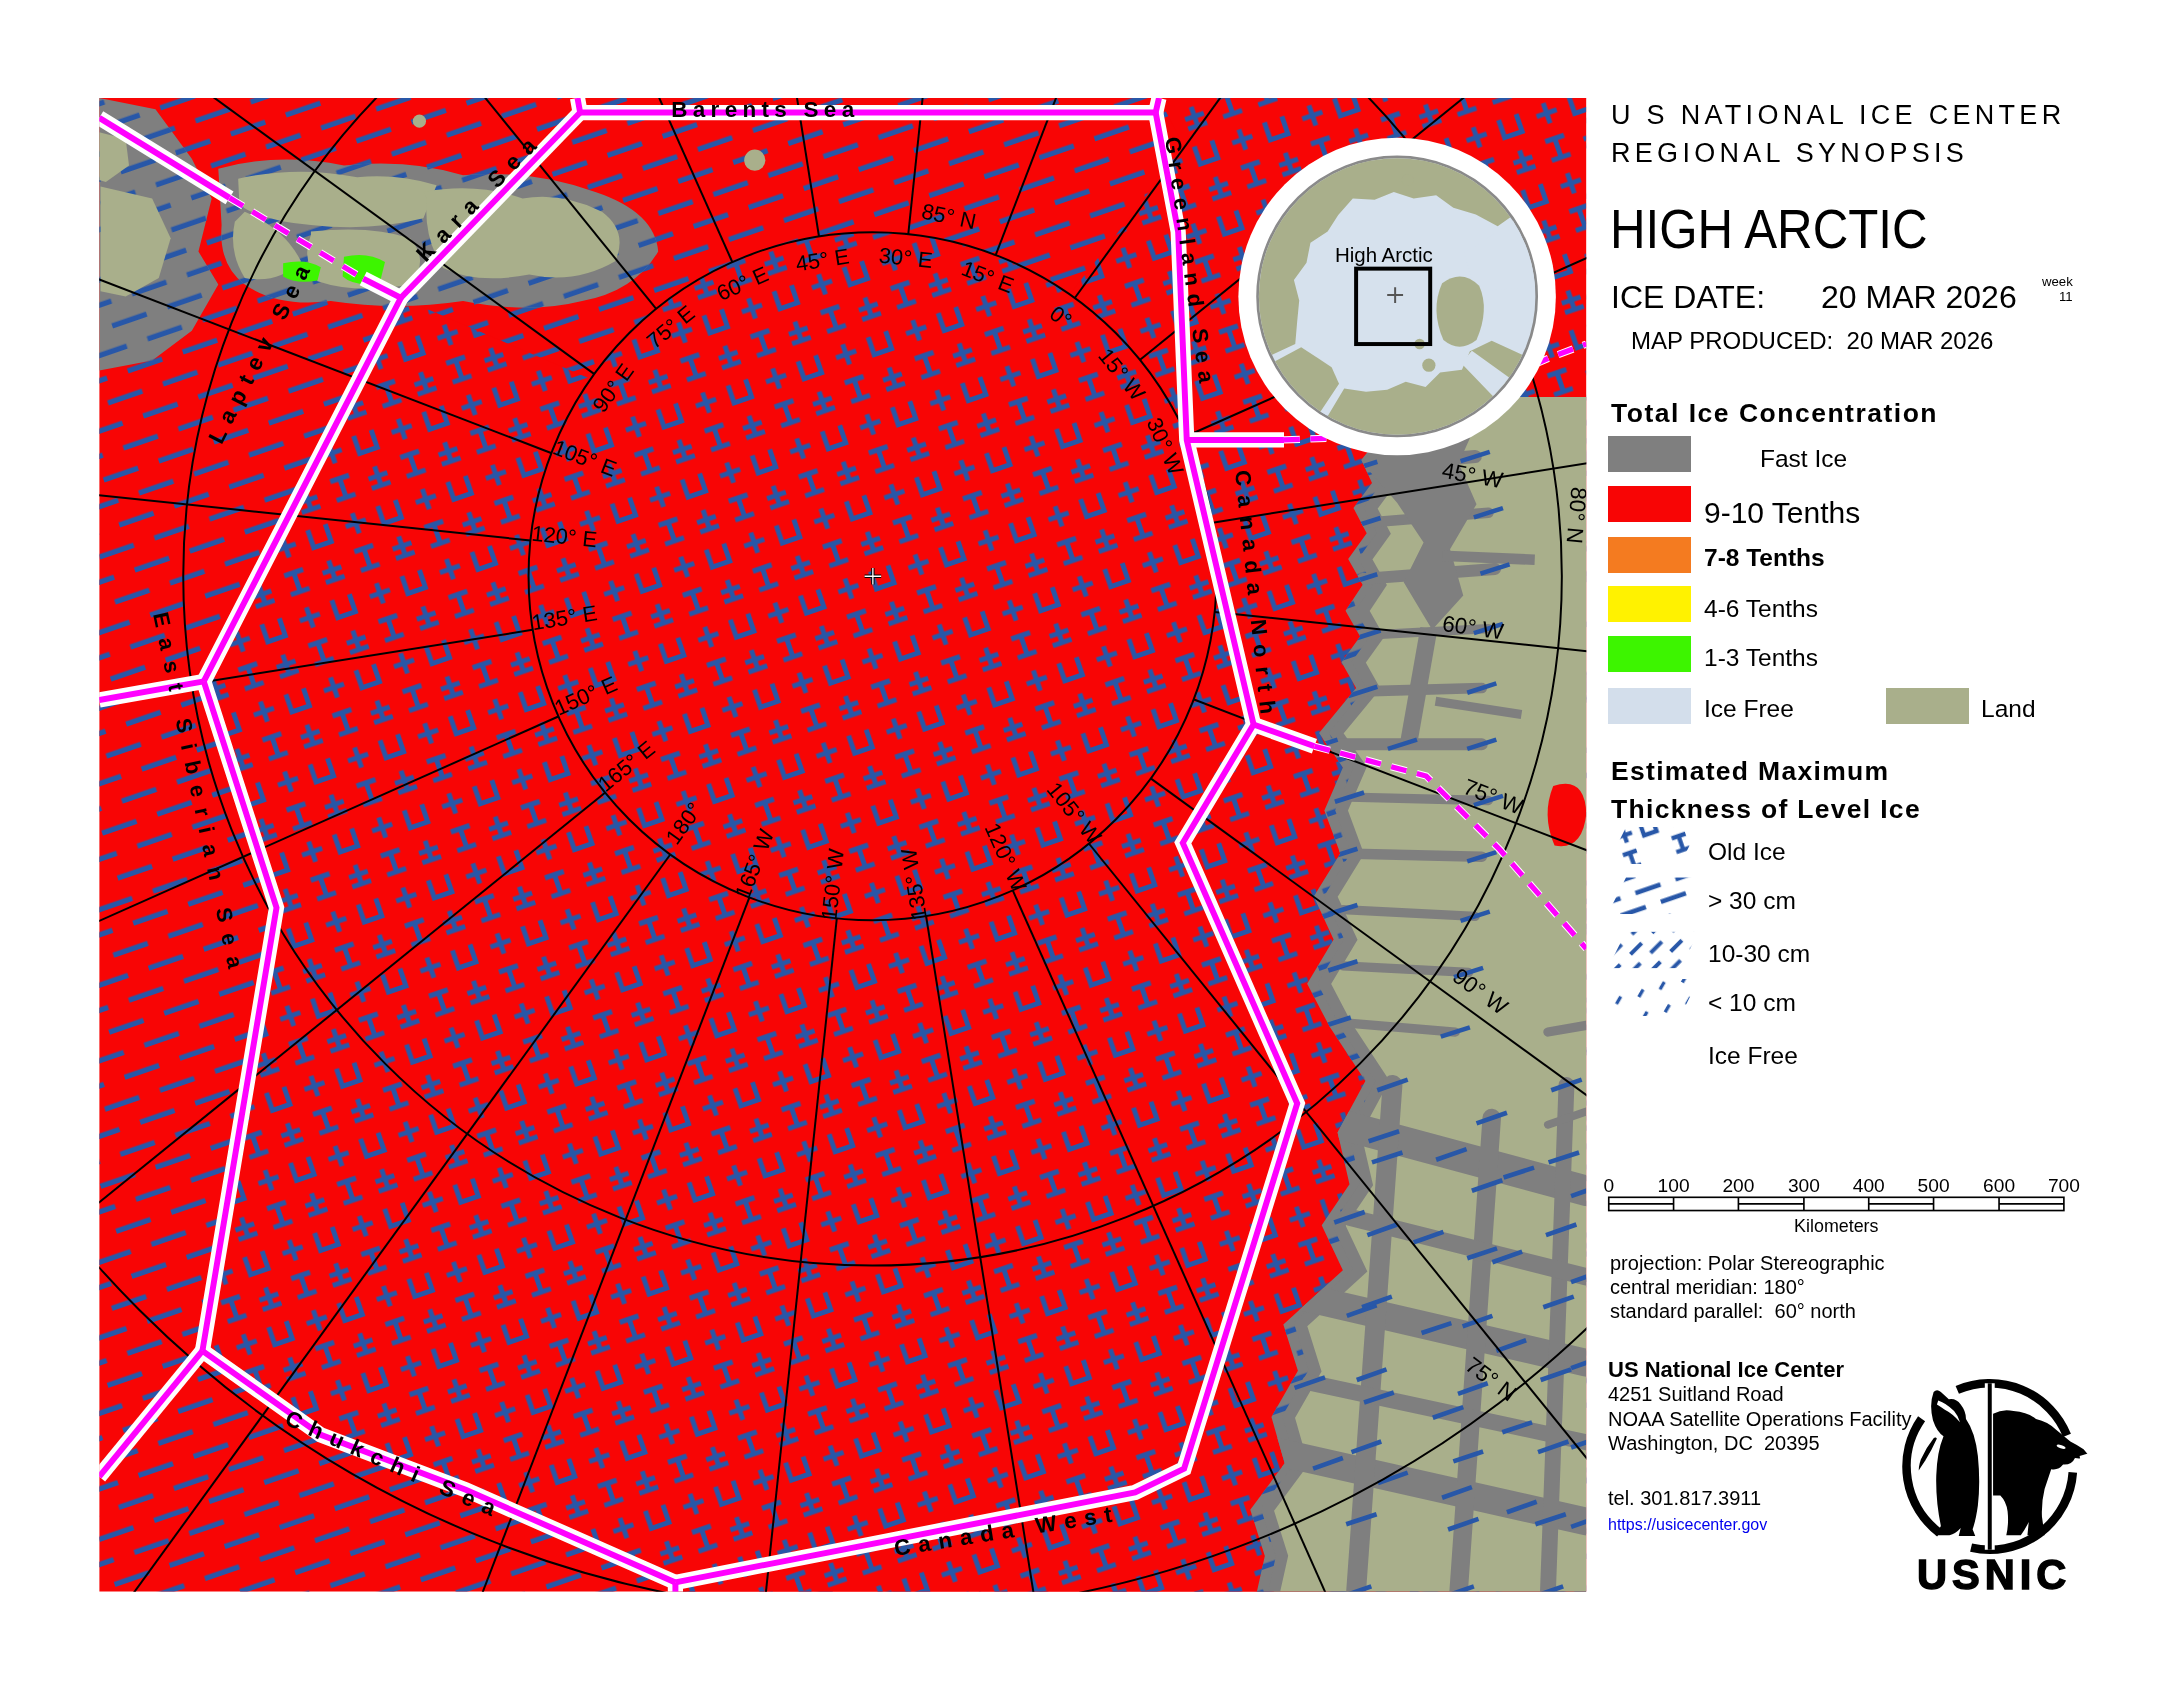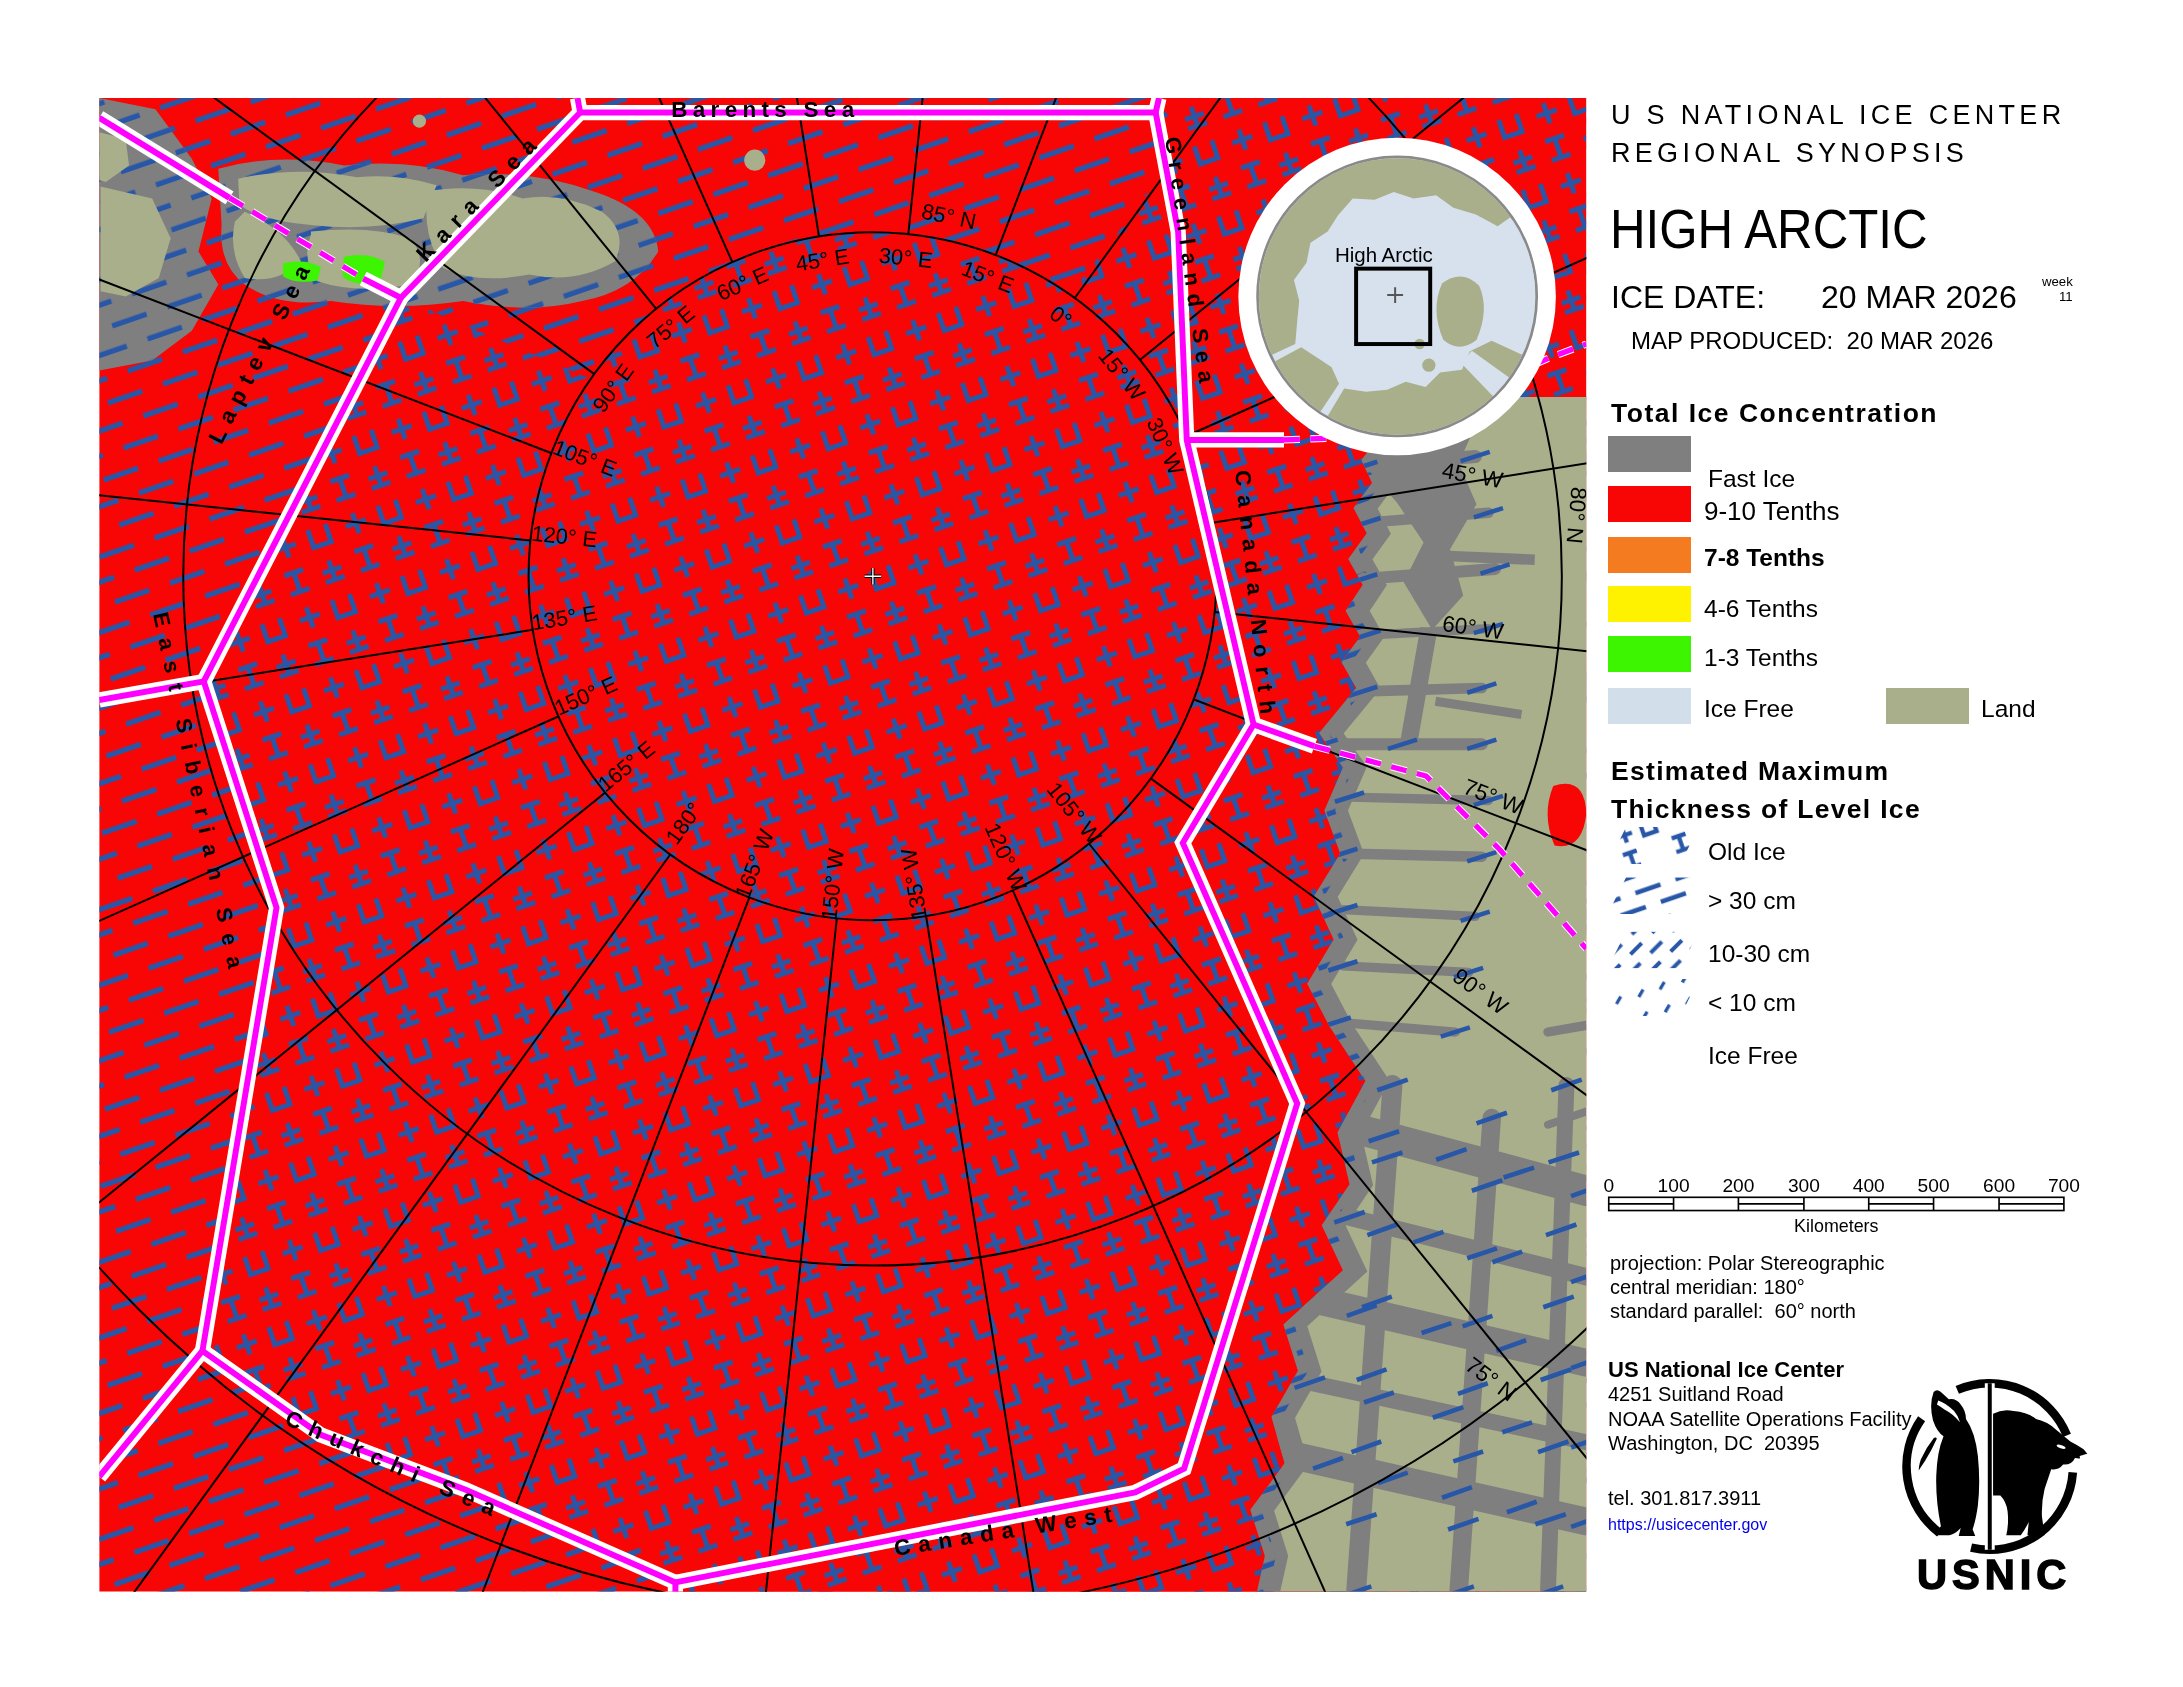--- a/index.html
+++ b/index.html
@@ -310,22 +310,22 @@
 <div class="abs" style="left:1611px;top:327px;font-size:24px;margin-left:20px;">MAP PRODUCED:&nbsp; 20 MAR 2026</div>
 
 <div class="abs" style="left:1611px;top:398px;font-size:26.5px;font-weight:bold;letter-spacing:1.5px;">Total Ice Concentration</div>
 <div class="abs" style="left:1608px;top:436px;width:83px;height:36px;background:#7F7F7F;"></div>
 <div class="abs" style="left:1608px;top:486px;width:83px;height:36px;background:#F80505;"></div>
 <div class="abs" style="left:1608px;top:537px;width:83px;height:36px;background:#F47B20;"></div>
 <div class="abs" style="left:1608px;top:586px;width:83px;height:36px;background:#FFF200;"></div>
 <div class="abs" style="left:1608px;top:636px;width:83px;height:36px;background:#3DF500;"></div>
 <div class="abs" style="left:1608px;top:688px;width:83px;height:36px;background:#D3DEEB;"></div>
 <div class="abs" style="left:1886px;top:688px;width:83px;height:36px;background:#A9AF8B;"></div>
-<div class="abs" style="left:1708px;top:445px;font-size:24.5px;margin-top:20px;">Fast Ice</div>
-<div class="abs" style="left:1704px;top:496px;font-size:26px;">9-10 Tenths</div>
+<div class="abs" style="left:1760px;top:445px;font-size:24.5px;">Fast Ice</div>
+<div class="abs" style="left:1704px;top:496px;font-size:30px;">9-10 Tenths</div>
 <div class="abs" style="left:1704px;top:544px;font-size:24.5px;font-weight:bold;">7-8 Tenths</div>
 <div class="abs" style="left:1704px;top:595px;font-size:24.5px;">4-6 Tenths</div>
 <div class="abs" style="left:1704px;top:644px;font-size:24.5px;">1-3 Tenths</div>
 <div class="abs" style="left:1704px;top:695px;font-size:24.5px;">Ice Free</div>
 <div class="abs" style="left:1981px;top:695px;font-size:24.5px;">Land</div>
 
 <div class="abs" style="left:1611px;top:752px;font-size:26.5px;font-weight:bold;line-height:38px;letter-spacing:1.3px;">Estimated Maximum<br>Thickness of Level Ice</div>
 
 <svg class="abs" style="left:1601px;top:820px" width="119" height="318" viewBox="0 0 180 480">
 <defs>

